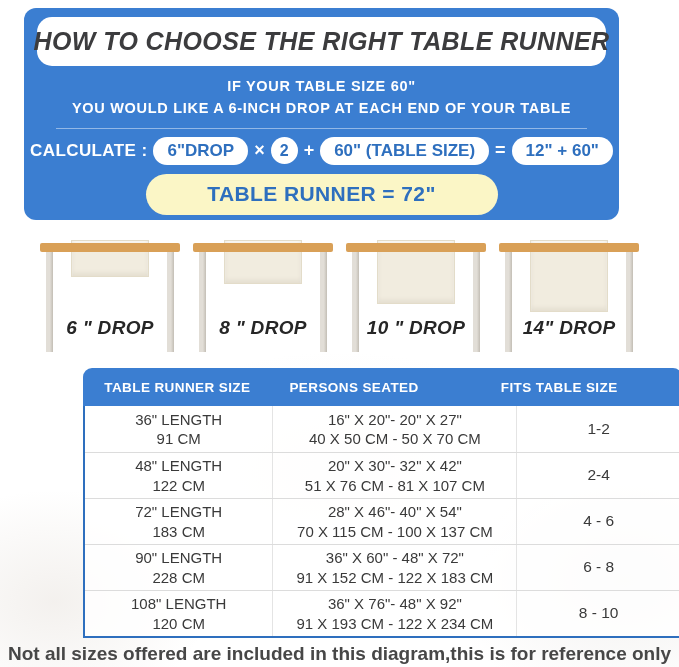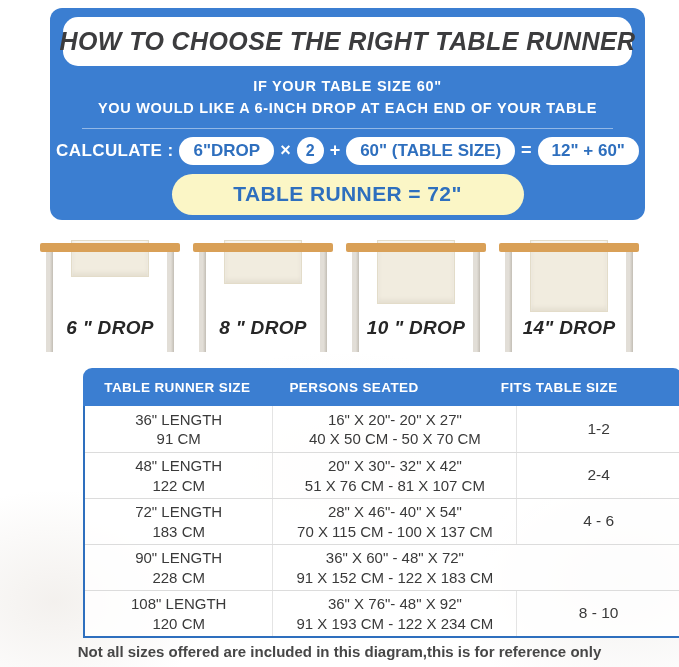--- a/index.html
+++ b/index.html
@@ -15,21 +15,21 @@
     position:absolute; left:0; top:230px; width:679px; height:437px;
     background:
       radial-gradient(220px 160px at 8% 85%, rgba(190,175,160,0.18), rgba(255,255,255,0) 70%),
       radial-gradient(260px 180px at 92% 80%, rgba(175,165,155,0.16), rgba(255,255,255,0) 70%),
       radial-gradient(300px 160px at 50% 55%, rgba(200,190,180,0.10), rgba(255,255,255,0) 75%);
     pointer-events:none;
   }
 
   
   .blue-panel {
-    position:absolute; left:50px; top:8px; width:595px; height:212px;
+    position:absolute; left:24px; top:8px; width:595px; height:212px;
     background:#3b7ed1; border-radius:12px;
   }
   .title-box {
     margin:9px 13px 0; height:49px; background:#ffffff; border-radius:15px;
     display:flex; align-items:center; justify-content:center;
   }
   .title {
     font-size:25px; font-weight:800; font-style:italic; color:#3c3c3e;
     letter-spacing:0.4px; white-space:nowrap;
   }
@@ -113,21 +113,21 @@
   .trow + .trow { border-top:1px solid #dcdcdc; }
   .cell {
     display:flex; flex-direction:column; justify-content:center; align-items:center;
     text-align:center; font-size:15px; color:#3a3a3a; line-height:1.3;
   }
   .cell + .cell { border-left:1px solid #e4e4e4; }
   .persons { font-size:15.5px; }
 
   .footer-note {
     position:absolute; left:0; top:643px; width:679px; text-align:center;
-    font-size:15px; font-weight:700; color:#474747;
+    font-size:19px; font-weight:700; color:#474747;
   }
 </style>
 </head>
 <body>
 
 <div class="watermark"></div>
 
 <div class="blue-panel">
   <div class="title-box">
     <div class="title">HOW TO CHOOSE THE RIGHT TABLE RUNNER</div>
@@ -223,20 +223,21 @@
     </div>
     <div class="trow">
       <div class="cell col1">
         <span>90" LENGTH</span>
         <span>228 CM</span>
       </div>
       <div class="cell col2">
         <span>36" X 60" - 48" X 72"</span>
         <span>91 X 152 CM - 122 X 183 CM</span>
       </div>
+      <div class="cell col3 persons">6 - 8</div>
     </div>
     <div class="trow">
       <div class="cell col1">
         <span>108" LENGTH</span>
         <span>120 CM</span>
       </div>
       <div class="cell col2">
         <span>36" X 76"- 48" X 92"</span>
         <span>91 X 193 CM - 122 X 234 CM</span>
       </div>

